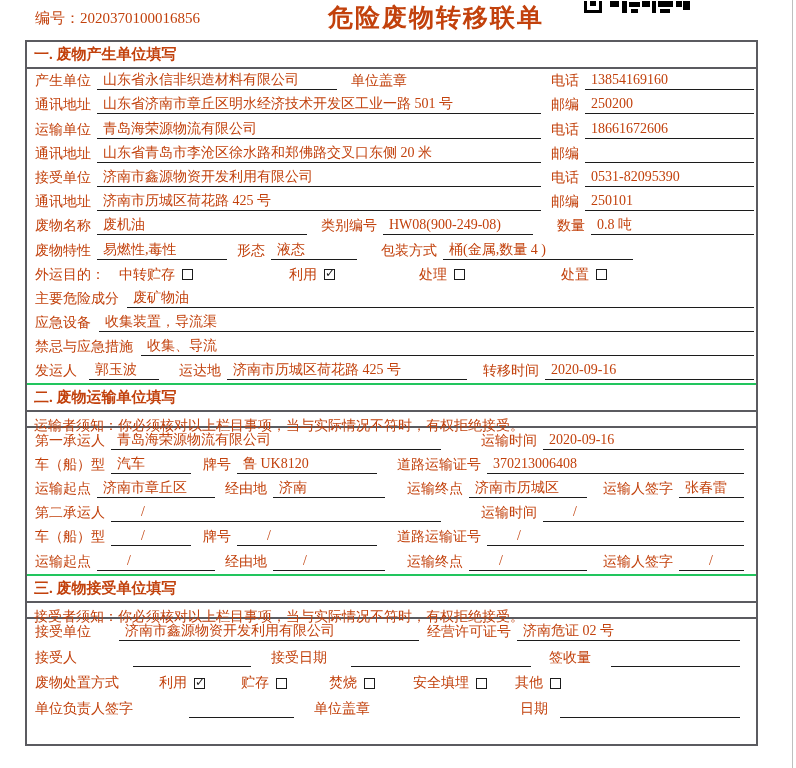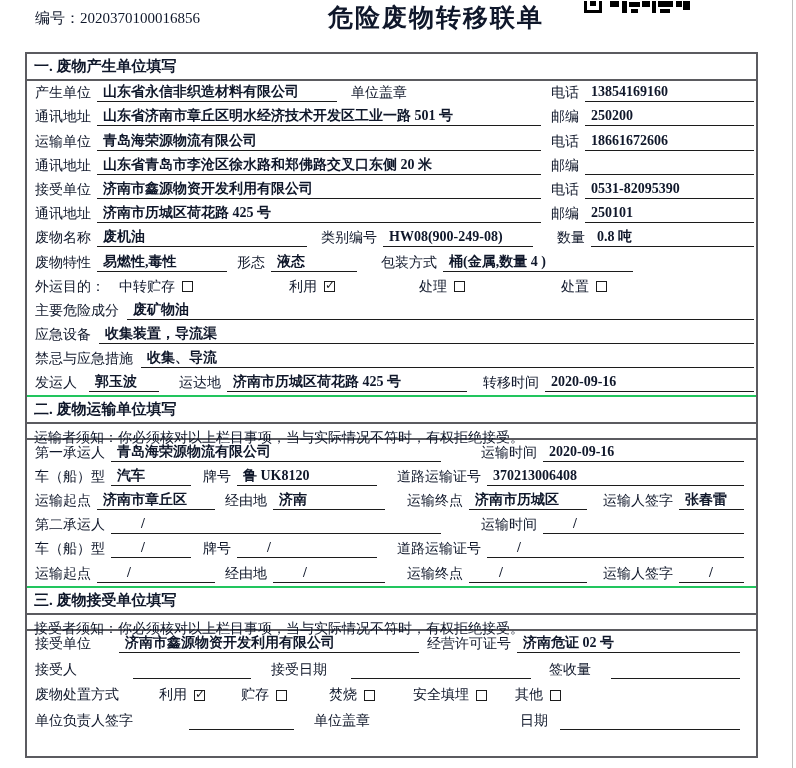--- a/index.html
+++ b/index.html
@@ -1,53 +1,53 @@
 <!DOCTYPE html>
 <html><head>
 <meta charset="utf-8">
 <style>
   * { margin:0; padding:0; box-sizing:border-box; }
   html,body { background:#ffffff; }
   .page {
     position:relative; width:796px; height:768px; background:#ffffff;
     font-family:"Liberation Serif","DejaVu Serif",serif;
-    color:#0f172a; overflow:hidden;
+    color:#c2410c; overflow:hidden;
   }
   
   .doc-header { position:absolute; left:0; top:0; width:796px; height:40px; }
   .serial { position:absolute; left:35px; top:9px; font-size:15px; white-space:nowrap; }
   .doc-title {
     position:absolute; left:76px; right:0; top:1px; text-align:center;
     font-size:25px; font-weight:bold; letter-spacing:2px; white-space:nowrap;
   }
   .qr-frag { position:absolute; left:584px; top:0; width:106px; height:13px; }
   
   .form-table {
     position:absolute; left:25px; top:40px; width:733px; height:706px;
-    border:2px solid #5b5b60; background:#fff; display:flex; flex-direction:column;margin-top:12px;
+    border:2px solid #5b5b60; background:#fff; display:flex; flex-direction:column;
   }
   .sec-head {
     flex:none; height:27px; line-height:25px; padding-left:7px;
     font-size:15px; font-weight:bold; border-bottom:2px solid #5b5b60; white-space:nowrap;
   }
   .sec-head.mid { border-top:2px solid #22c55e; height:29px; }
   .notice {
     flex:none; height:16px; line-height:27px; padding-left:7px; font-size:14px;
     border-bottom:2px solid #5b5b60; white-space:nowrap;
   }
   .row {
     flex:none; height:24.2px; display:flex; align-items:flex-end;
     padding:0 2px 3px 8px; font-size:14px; white-space:nowrap;
   }
   .row.s3 { height:25.5px; padding-right:16px; }
   .row.s2r { padding-right:12px; }
   .lbl { flex:none; white-space:nowrap; }
   .val {
     border-bottom:1px solid #1c1c1c; padding:0 5px 0 6px; margin-left:6px;
-    min-height:18px; overflow:hidden; white-space:nowrap; flex:none;font-weight:bold;
+    min-height:18px; overflow:hidden; white-space:nowrap; flex:none;
   }
   .grow { flex:1 1 auto; }
   .left-part { flex:none; width:516px; display:flex; align-items:flex-end; }
   .left-part .val.grow { margin-right:10px; }
   .right-part { flex:1 1 auto; display:flex; align-items:flex-end; }
   .slash { padding-left:30px; }
   
   .opt { display:flex; align-items:center; flex:none;justify-content:space-between; }
   .cb {
     display:inline-block; width:11px; height:11px; border:1px solid #1c1c1c;

